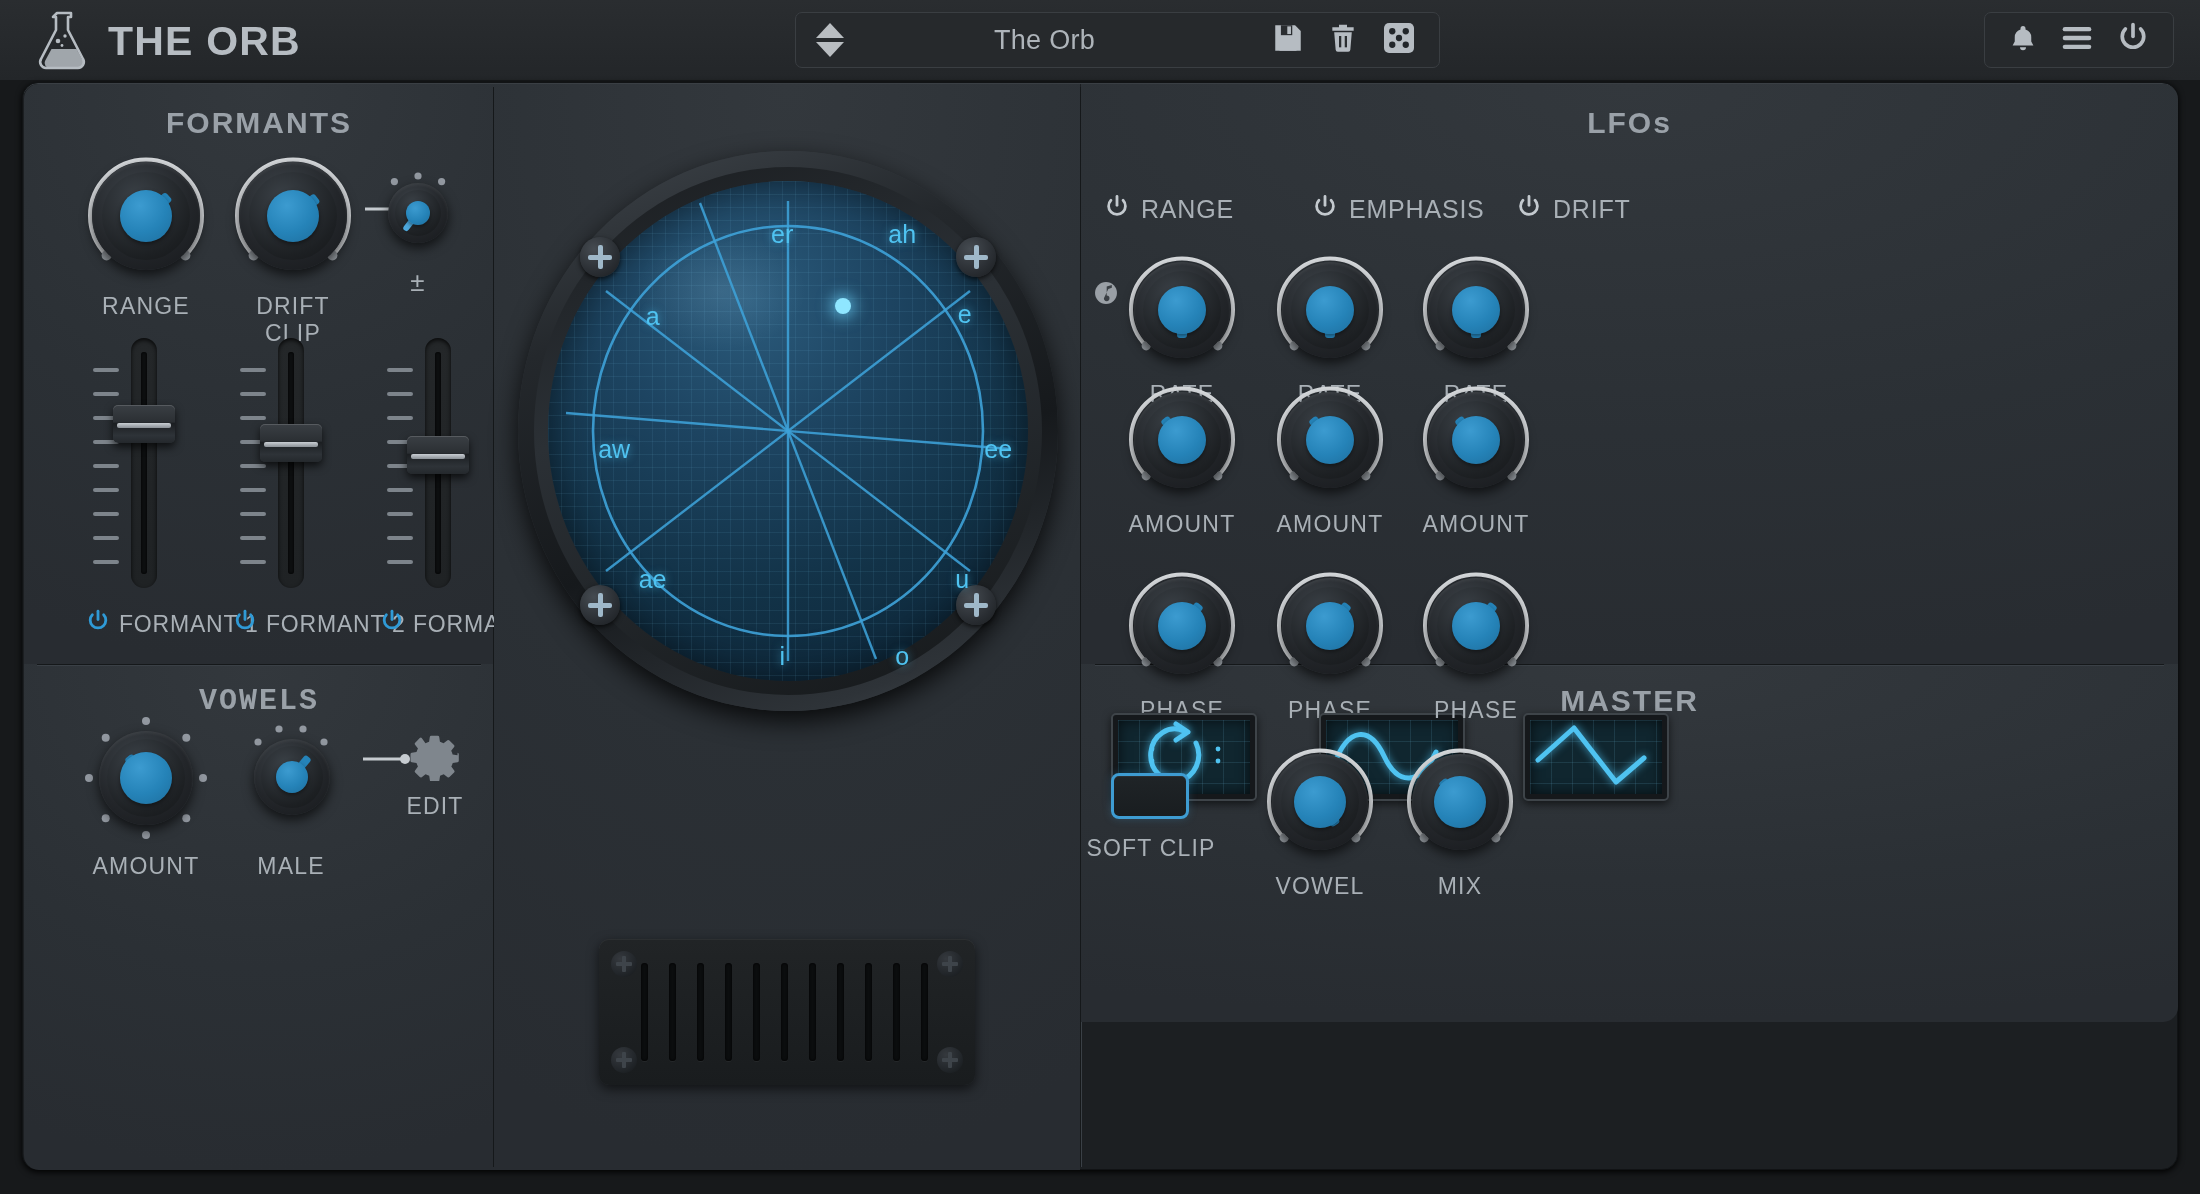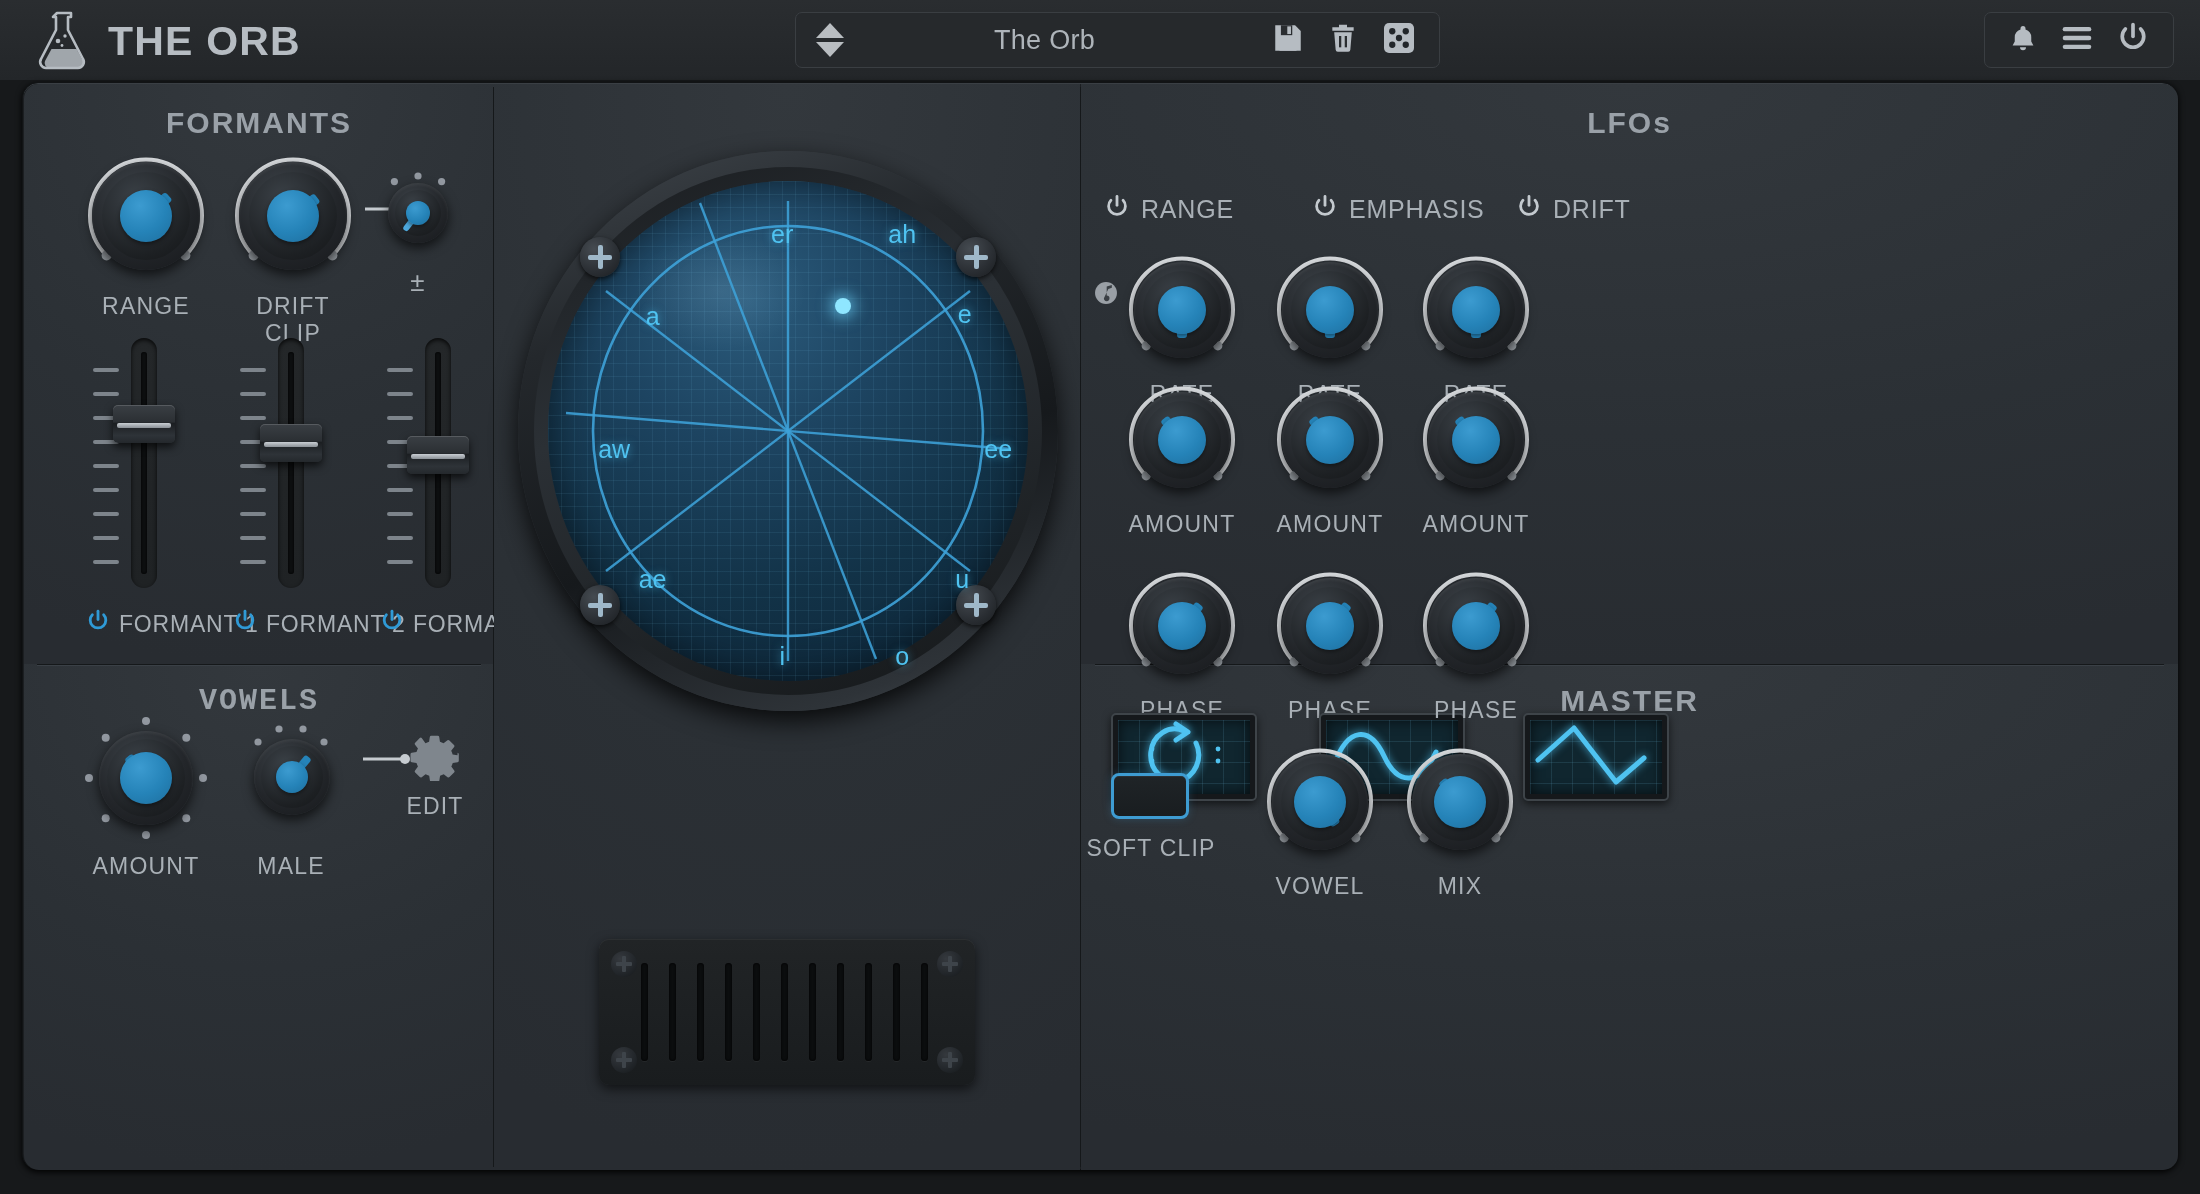--- a/index.html
+++ b/index.html
@@ -637,21 +637,21 @@
       <div class="grille-slot" style="left:322px;top:24px;height:98px;"></div>
       <div class="g-screw" style="left:12px;top:12px;"></div>
       <div class="g-screw" style="right:12px;top:12px;"></div>
       <div class="g-screw" style="left:12px;bottom:12px;"></div>
       <div class="g-screw" style="right:12px;bottom:12px;"></div>
     </div>
 
     <div class="panel" style="left:1058px;top:1px;width:1097px;height:580px;border-top-right-radius:15px;">
       <div class="panel-title" style="top:22px;">LFOs</div>
     </div>
-    <div class="panel" style="left:1058px;top:581px;width:1097px;height:506px;border-bottom-right-radius:15px;">
+    <div class="panel" style="left:1058px;top:581px;width:1097px;height:358px;border-bottom-right-radius:15px;">
       <div class="panel-title" style="top:20px;">MASTER</div>
     </div>
     <div class="hdiv" style="left:1072px;top:581px;width:1069px;"></div>
 
     <div style="position:absolute;left:1080px;top:110px;">
       <span class="pwr">
         <svg width="28" height="28" viewBox="0 0 24 24">
           <path d="M12 3v7.6" stroke="#c3c9ce" stroke-width="2.4" stroke-linecap="round" fill="none"></path>
           <path d="M6.8 6.2a7.2 7.2 0 1 0 10.4 0" stroke="#c3c9ce" stroke-width="2.4" stroke-linecap="round" fill="none"></path>
         </svg>

